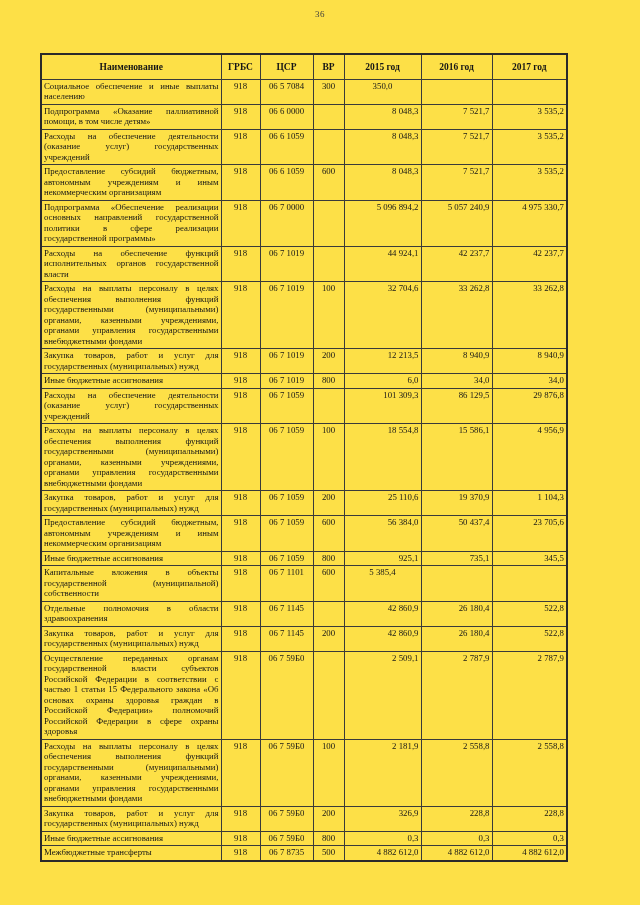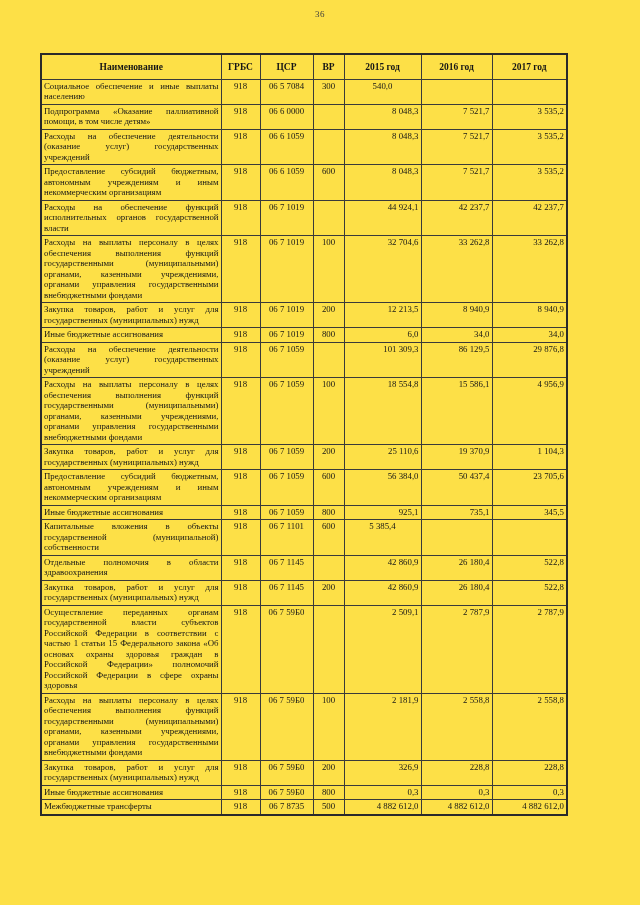--- a/index.html
+++ b/index.html
@@ -93,21 +93,21 @@
           <th>2016 год</th>
           <th>2017 год</th>
         </tr>
     </thead>
     <tbody>
         <tr>
           <td class="c-name">Социальное обеспечение и иные выплаты населению</td>
           <td class="c-code">918</td>
           <td class="c-code">06 5 7084</td>
           <td class="c-code">300</td>
-          <td class="c-num centered">540,0</td>
+          <td class="c-num centered">350,0</td>
           <td class="c-num centered"></td>
           <td class="c-num centered"></td>
         </tr>
         <tr>
           <td class="c-name">Подпрограмма «Оказание паллиативной помощи, в том числе детям»</td>
           <td class="c-code">918</td>
           <td class="c-code">06 6 0000</td>
           <td class="c-code"></td>
           <td class="c-num">8 048,3</td>
           <td class="c-num">7 521,7</td>
@@ -125,20 +125,29 @@
         <tr>
           <td class="c-name">Предоставление субсидий бюджетным, автономным учреждениям и иным некоммерческим организациям</td>
           <td class="c-code">918</td>
           <td class="c-code">06 6 1059</td>
           <td class="c-code">600</td>
           <td class="c-num">8 048,3</td>
           <td class="c-num">7 521,7</td>
           <td class="c-num">3 535,2</td>
         </tr>
         <tr>
+          <td class="c-name">Подпрограмма «Обеспечение реализации основных направлений государственной политики в сфере реализации государственной программы»</td>
+          <td class="c-code">918</td>
+          <td class="c-code">06 7 0000</td>
+          <td class="c-code"></td>
+          <td class="c-num">5 096 894,2</td>
+          <td class="c-num">5 057 240,9</td>
+          <td class="c-num">4 975 330,7</td>
+        </tr>
+        <tr>
           <td class="c-name">Расходы на обеспечение функций исполнительных органов государственной власти</td>
           <td class="c-code">918</td>
           <td class="c-code">06 7 1019</td>
           <td class="c-code"></td>
           <td class="c-num">44 924,1</td>
           <td class="c-num">42 237,7</td>
           <td class="c-num">42 237,7</td>
         </tr>
         <tr>
           <td class="c-name">Расходы на выплаты персоналу в целях обеспечения выполнения функций государственными (муниципальными) органами, казенными учреждениями, органами управления государственными внебюджетными фондами</td>

